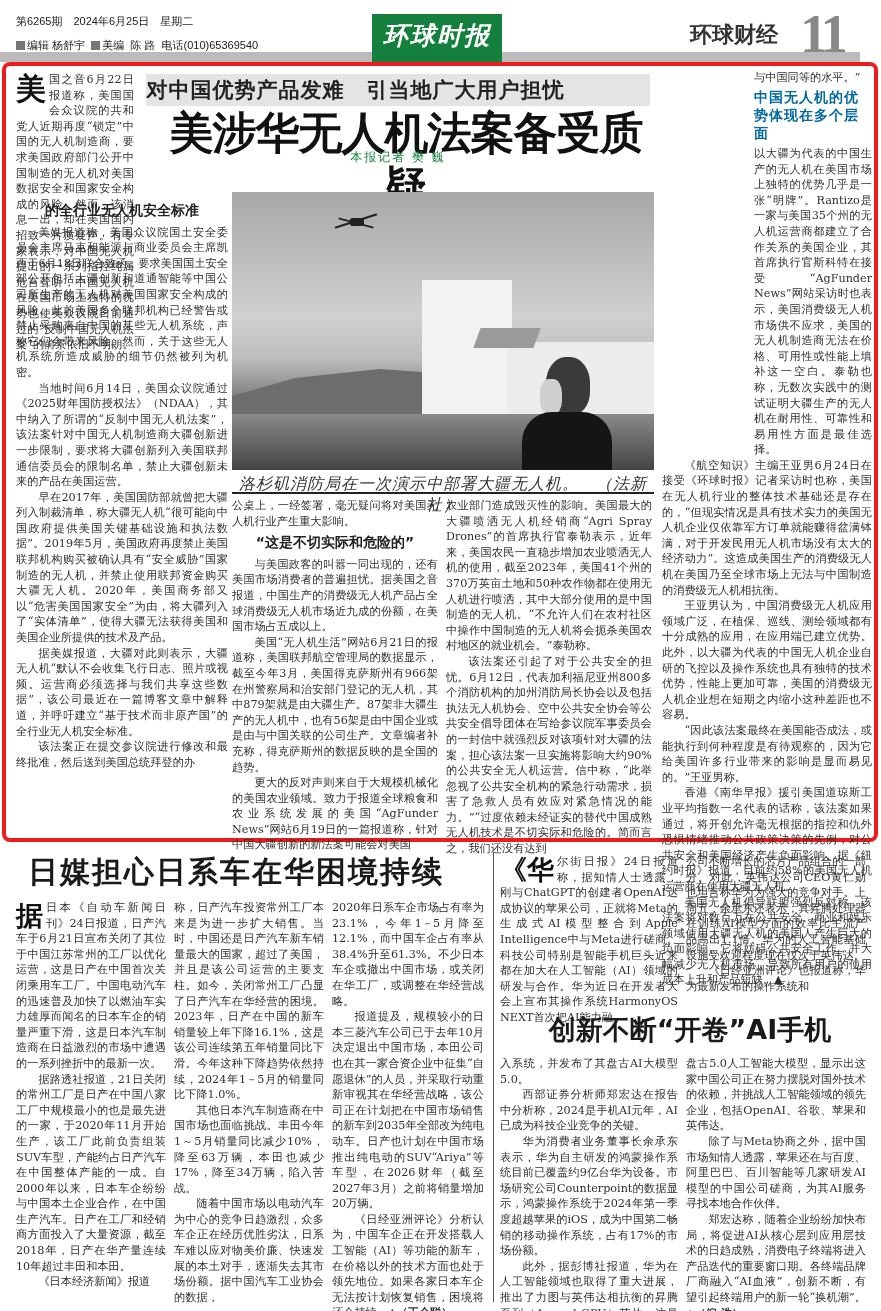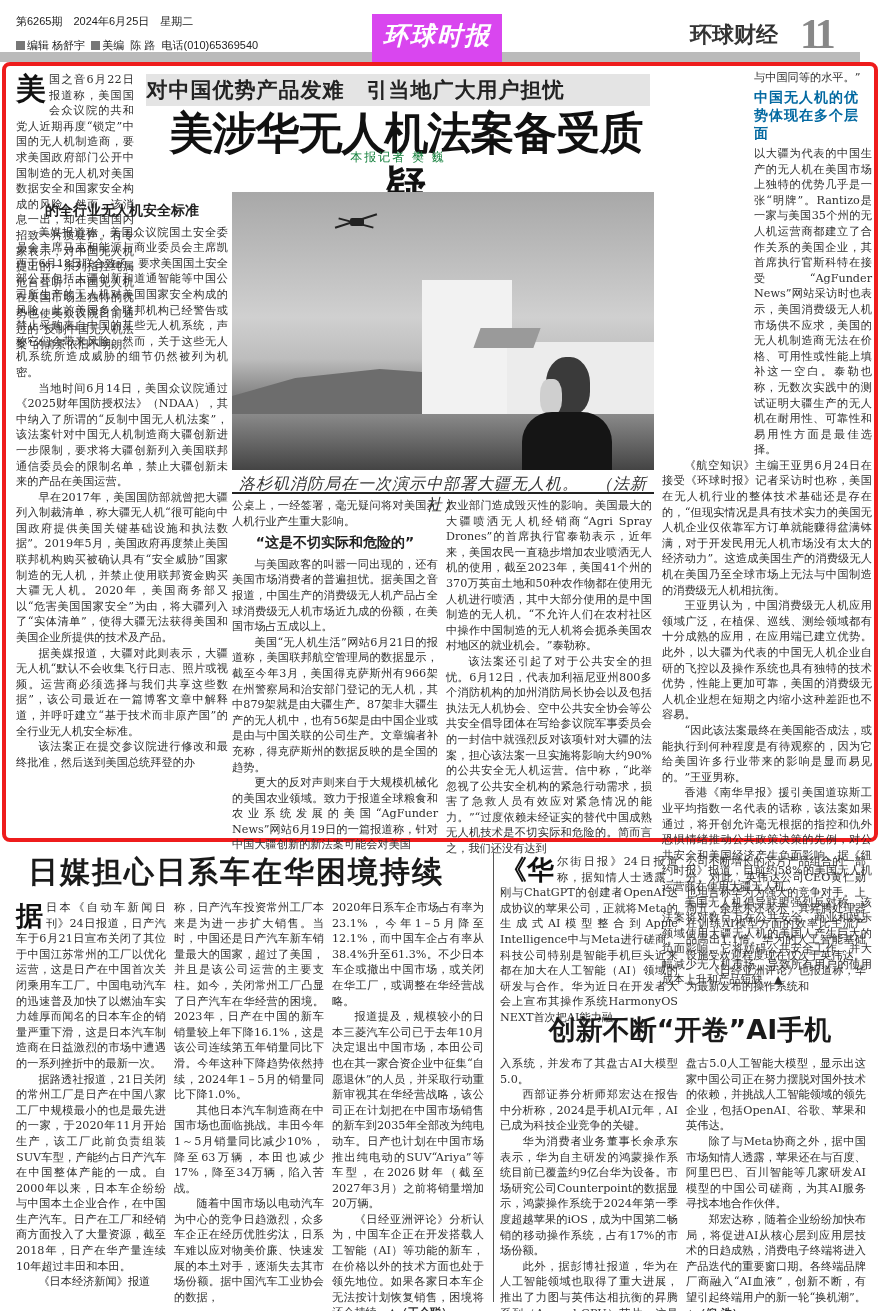--- a/index.html
+++ b/index.html
@@ -5,23 +5,23 @@
   * { box-sizing: border-box; margin: 0; padding: 0; }
   html, body { width: 881px; height: 1311px; background: #fff; overflow: hidden; }
   body { font-family: "DejaVu Serif", "Liberation Serif", serif; color: #2a2a2a; position: relative; }
 
   
   .masthead { position: absolute; left: 0; top: 0; width: 881px; height: 62px; }
   .mh-issue { position: absolute; left: 16px; top: 14px; font-size: 11px; font-family: "Liberation Sans", sans-serif; color: #222; white-space: nowrap; }
   .mh-editor { position: absolute; left: 16px; top: 38px; font-size: 11px; font-family: "Liberation Sans", sans-serif; color: #222; white-space: nowrap; }
   .mh-editor .sq { display: inline-block; width: 9px; height: 9px; background: #777; margin-right: 2px; vertical-align: -1px; }
   .mh-bar { position: absolute; left: 0; top: 52px; width: 860px; height: 10px; background: #bbb; }
-  .mh-logo { position: absolute; left: 372px; top: 14px; width: 130px; height: 48px; background: #d946ef; color: #fff; font-size: 25px; font-weight: bold; text-align: center; line-height: 44px; letter-spacing: 2px; font-family: "DejaVu Serif", serif; font-style: italic; }
+  .mh-logo { position: absolute; left: 372px; top: 14px; width: 130px; height: 48px; background: #15803d; color: #fff; font-size: 25px; font-weight: bold; text-align: center; line-height: 44px; letter-spacing: 2px; font-family: "DejaVu Serif", serif; font-style: italic; }
   .mh-section { position: absolute; left: 690px; top: 20px; font-size: 22px; font-weight: bold; color: #333; font-family: Liberation Serif, serif; }
-  .mh-page { position: absolute; left: 800px; top: 6px; font-size: 42px; line-height: 56px; color: #888; font-family: "Liberation Serif", serif; font-weight: bold; letter-spacing: -4px; }
+  .mh-page { position: absolute; left: 800px; top: 6px; font-size: 55px; line-height: 56px; color: #888; font-family: "Liberation Serif", serif; font-weight: bold; letter-spacing: -4px; }
 
   
   .main-story { position: absolute; left: 2px; top: 62px; width: 876px; height: 780px; border: 4px solid #ee1c1c; border-radius: 8px; }
   .col { position: absolute; font-size: 11.2px; line-height: 15.6px; text-align: justify; color: #2f2f2f; }
   .col p { text-indent: 2em; }
   .col p.noindent { text-indent: 0; }
   .dropcap { float: left; font-size: 30px; line-height: 30px; font-weight: bold; color: #111; margin: 2px 3px 0 0; font-family: "DejaVu Sans", sans-serif; }
   .subhead { font-family: "DejaVu Sans", sans-serif; font-weight: bold; font-size: 14px; color: #222; text-align: center; margin: 6px 0 6px 0; text-indent: 0 !important; }
 
   .kicker-band { position: absolute; left: 140px; top: 8px; width: 504px; height: 32px; background: #e4e4e4; }

